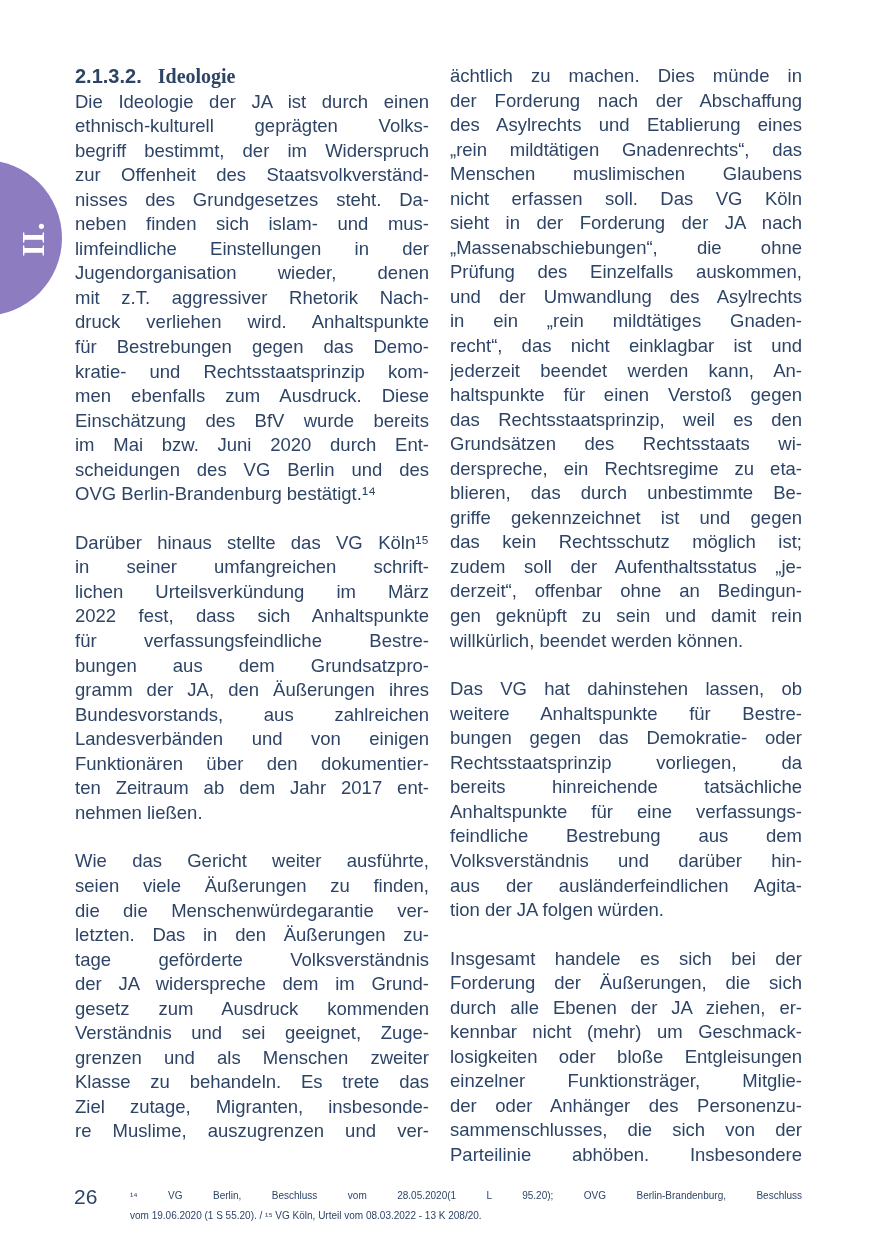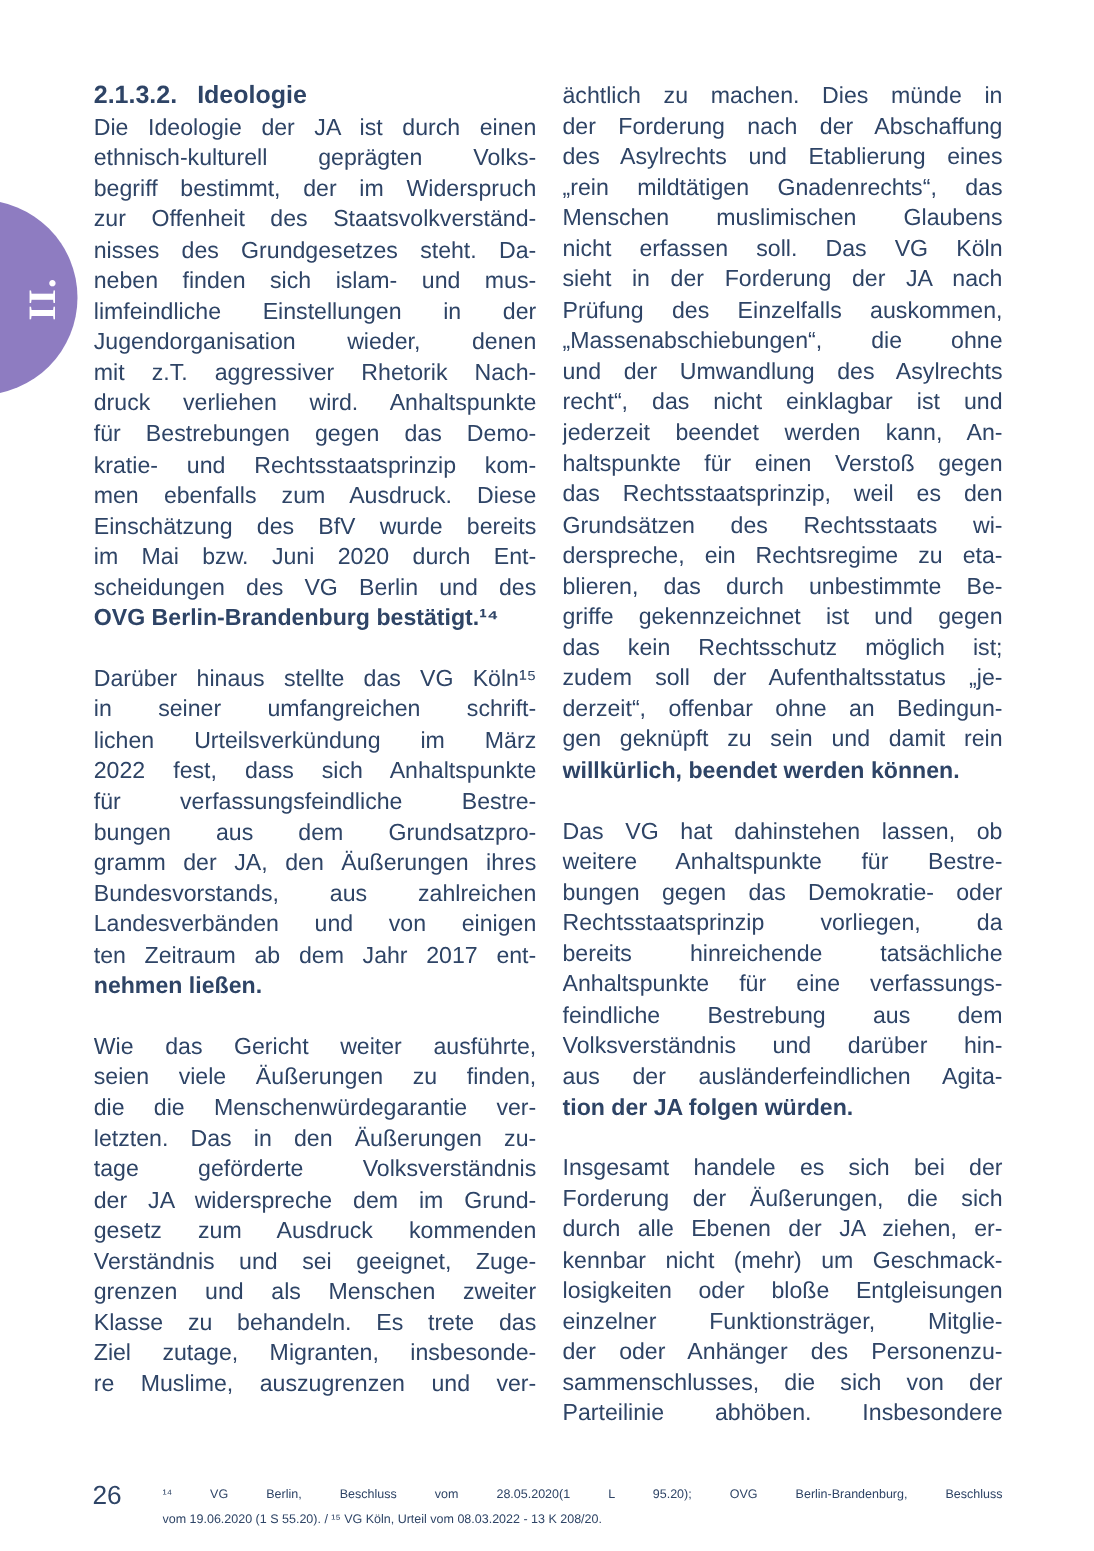--- a/index.html
+++ b/index.html
@@ -51,33 +51,33 @@
   }
   .col-left  { left: 0; }
   .col-right { left: 375px; width: 352px; }
   .heading {
     font-size: 20px;
     font-weight: bold;
     line-height: 24.55px;
     margin: 0 0 1px 0;
     white-space: nowrap;
   }
-  .heading .h-title { margin-left: 16px; }
+  .heading .h-title { margin-left: 16px; font-family: Liberation Serif, serif; }
   .para { margin: 0 0 24px 0; }
   .para:last-child { margin-bottom: 0; }
   .tline {
     font-size: 18.5px;
     line-height: 24.55px;
     height: 24.55px;
     text-align: justify;
     text-align-last: justify;
     overflow: hidden;
     white-space: nowrap;
   }
-  .tline.end { text-align-last: left; font-weight: bold; }
+  .tline.end { text-align-last: left; }
   .footer-pagenum {
     position: absolute;
     left: 74px;
     top: 1184px;
     font-size: 21px;
     line-height: 26px;
     text-align: right;
   }
   .footnotes {
     position: absolute;
@@ -129,20 +129,21 @@
         <div class="para">
           <div class="tline">Darüber hinaus stellte das VG Köln¹⁵</div>
           <div class="tline">in seiner umfangreichen schrift-</div>
           <div class="tline">lichen Urteilsverkündung im März</div>
           <div class="tline">2022 fest, dass sich Anhaltspunkte</div>
           <div class="tline">für verfassungsfeindliche Bestre-</div>
           <div class="tline">bungen aus dem Grundsatzpro-</div>
           <div class="tline">gramm der JA, den Äußerungen ihres</div>
           <div class="tline">Bundesvorstands, aus zahlreichen</div>
           <div class="tline">Landesverbänden und von einigen</div>
+          <div class="tline">Funktionären über den dokumentier-</div>
           <div class="tline">ten Zeitraum ab dem Jahr 2017 ent-</div>
           <div class="tline end">nehmen ließen.</div>
         </div>
         <div class="para">
           <div class="tline">Wie das Gericht weiter ausführte,</div>
           <div class="tline">seien viele Äußerungen zu finden,</div>
           <div class="tline">die die Menschenwürdegarantie ver-</div>
           <div class="tline">letzten. Das in den Äußerungen zu-</div>
           <div class="tline">tage geförderte Volksverständnis</div>
           <div class="tline">der JA widerspreche dem im Grund-</div>
@@ -156,23 +157,24 @@
       </div>
     <div class="col col-right" id="col-right">
         <div class="para">
           <div class="tline">ächtlich zu machen. Dies münde in</div>
           <div class="tline">der Forderung nach der Abschaffung</div>
           <div class="tline">des Asylrechts und Etablierung eines</div>
           <div class="tline">„rein mildtätigen Gnadenrechts“, das</div>
           <div class="tline">Menschen muslimischen Glaubens</div>
           <div class="tline">nicht erfassen soll. Das VG Köln</div>
           <div class="tline">sieht in der Forderung der JA nach</div>
+          <div class="tline">„Massenabschiebungen“, die ohne</div>
           <div class="tline">Prüfung des Einzelfalls auskommen,</div>
-          <div class="tline">„Massenabschiebungen“, die ohne</div>
           <div class="tline">und der Umwandlung des Asylrechts</div>
+          <div class="tline">in ein „rein mildtätiges Gnaden-</div>
           <div class="tline">recht“, das nicht einklagbar ist und</div>
           <div class="tline">jederzeit beendet werden kann, An-</div>
           <div class="tline">haltspunkte für einen Verstoß gegen</div>
           <div class="tline">das Rechtsstaatsprinzip, weil es den</div>
           <div class="tline">Grundsätzen des Rechtsstaats wi-</div>
           <div class="tline">derspreche, ein Rechtsregime zu eta-</div>
           <div class="tline">blieren, das durch unbestimmte Be-</div>
           <div class="tline">griffe gekennzeichnet ist und gegen</div>
           <div class="tline">das kein Rechtsschutz möglich ist;</div>
           <div class="tline">zudem soll der Aufenthaltsstatus „je-</div>

